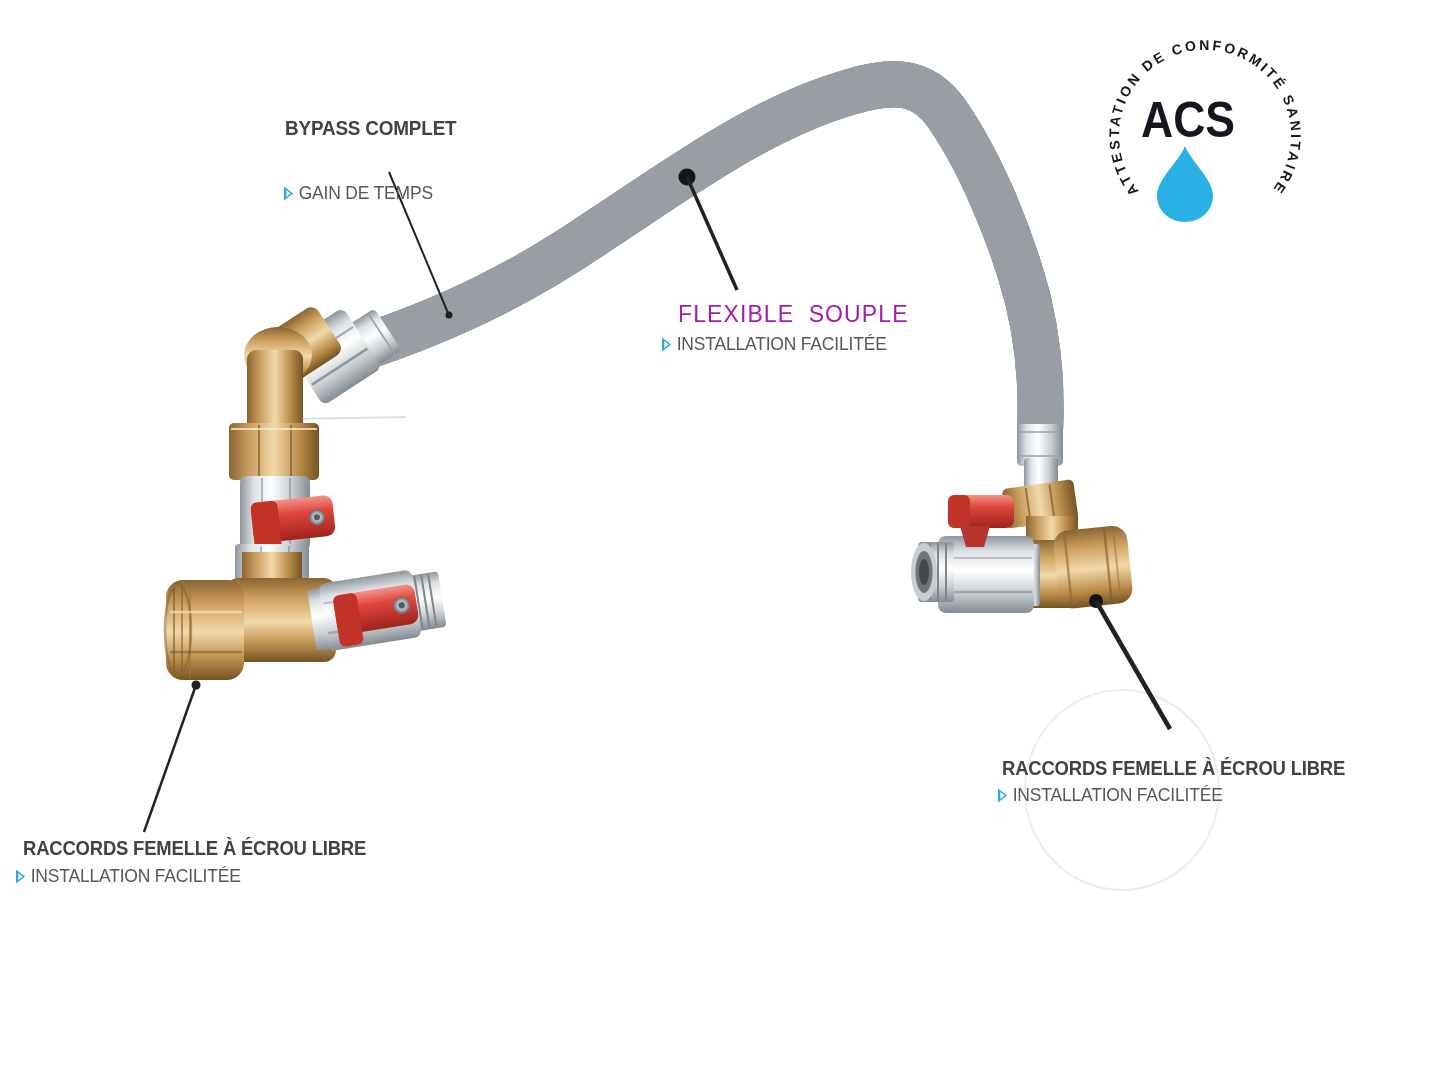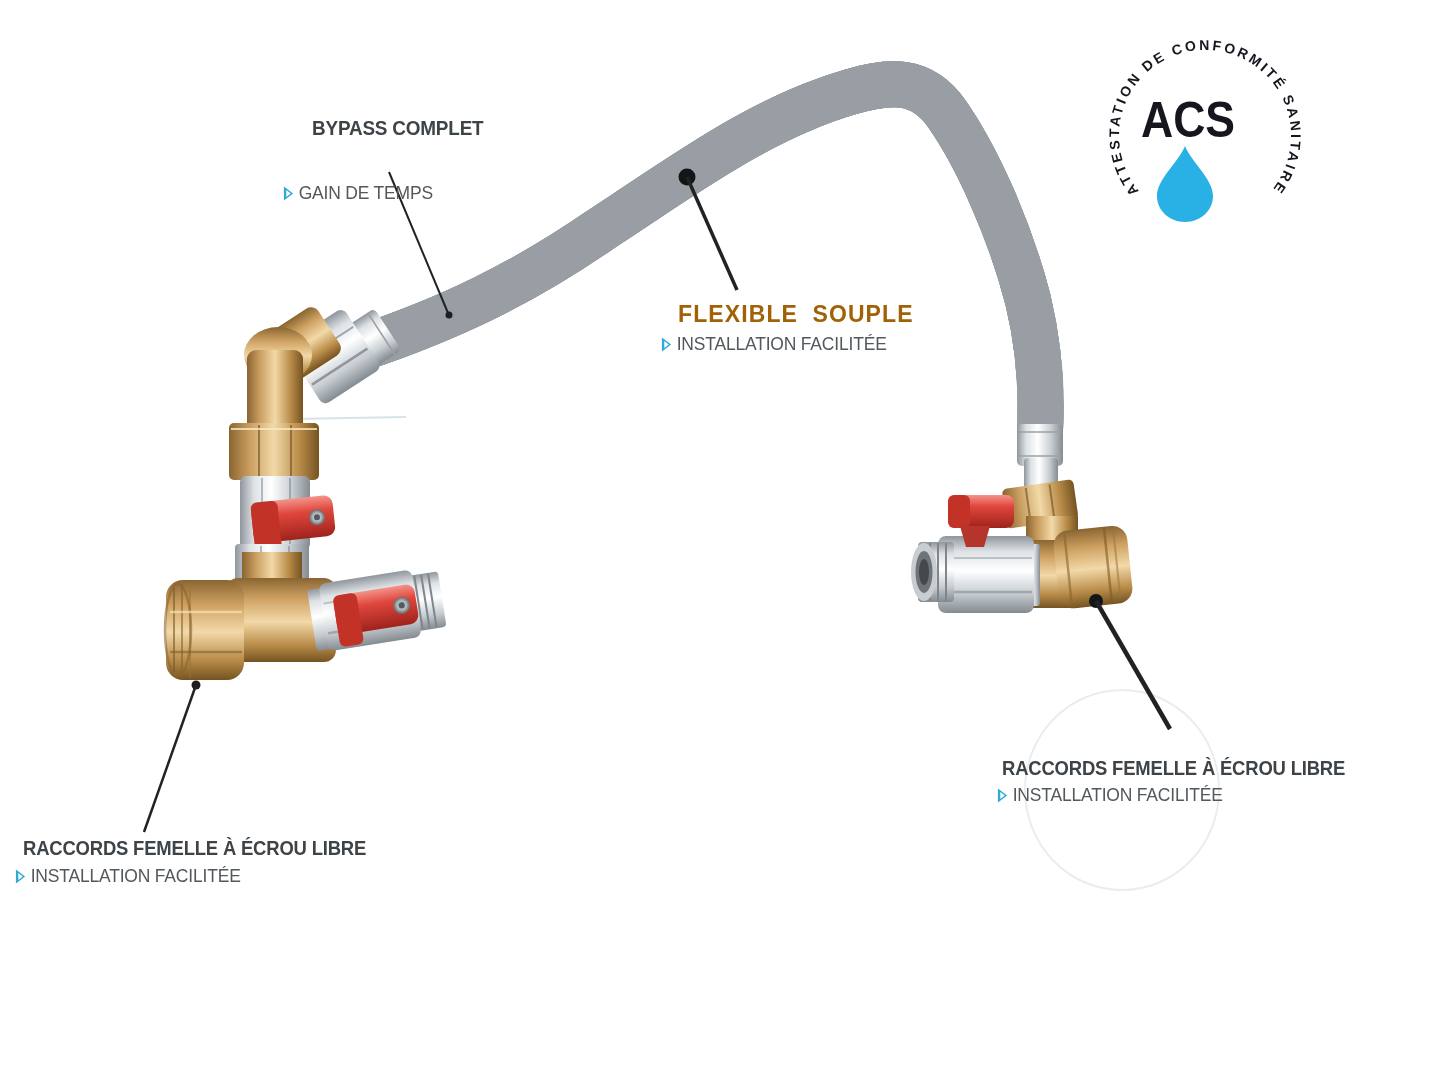--- a/index.html
+++ b/index.html
@@ -12,21 +12,21 @@
   }
   .main-svg{position:absolute;left:0;top:0;}
   .label{position:absolute;}
   .label-title{
     font-weight:700;font-size:21px;color:#3e4347;
     letter-spacing:-0.2px;white-space:nowrap;
     transform:scaleX(.90);transform-origin:0 0;
   }
   .label-title.small{font-size:20.5px;}
   .label-title.flex-style{
-    font-weight:700;font-size:23px;color:#a16207;
+    font-weight:400;font-size:23px;color:#a21caf;
     letter-spacing:1.1px;word-spacing:7px;transform:none;
   }
   .label-sub{
     display:flex;align-items:center;gap:5px;
     font-weight:400;font-size:19px;color:#53585c;
     letter-spacing:-0.2px;white-space:nowrap;
     transform:scaleX(.92);transform-origin:0 0;
   }
   .bullet{display:inline-flex;flex:0 0 auto;margin-top:1px;}
 </style>
@@ -240,21 +240,21 @@
       <path id="acsRing" d="M 1139 191 A 86 86 0 1 1 1271 191" fill="none"></path>
       <text font-family="Liberation Sans, sans-serif" font-size="14" font-weight="700" fill="#16161f">
         <textPath href="#acsRing" textLength="386" lengthAdjust="spacing">ATTESTATION DE CONFORMITÉ SANITAIRE</textPath>
       </text>
       <text x="1188" y="137" text-anchor="middle" font-family="Liberation Sans, sans-serif" font-size="50" font-weight="700" fill="#16161f" textLength="94" lengthAdjust="spacingAndGlyphs">ACS</text>
       <path d="M 1185 146 C 1192 163 1213 179 1213 196 C 1213 211 1200 222 1185 222
                C 1170 222 1157 211 1157 196 C 1157 179 1178 163 1185 146 Z" fill="#29b1e6"></path>
     </g>
   </svg>
 
-  <div class="label" style="left:285px;top:116px;margin-left:27px;">
+  <div class="label" style="left:285px;top:116px;">
     <div class="label-title">BYPASS COMPLET</div>
   </div>
   <div class="label" style="left:283px;top:146px;margin-top:36px;">
     <div class="label-sub">
       <span class="bullet">
         <svg width="12" height="15" viewBox="0 0 12 15">
             <path fill-rule="evenodd" d="M1 0.5 L11 7.5 L1 14.5 Z M3.6 4 L3.6 11 L8.4 7.5 Z" fill="#2fa9d6"></path>
           </svg>
       </span>
       <span>GAIN DE TEMPS</span>

